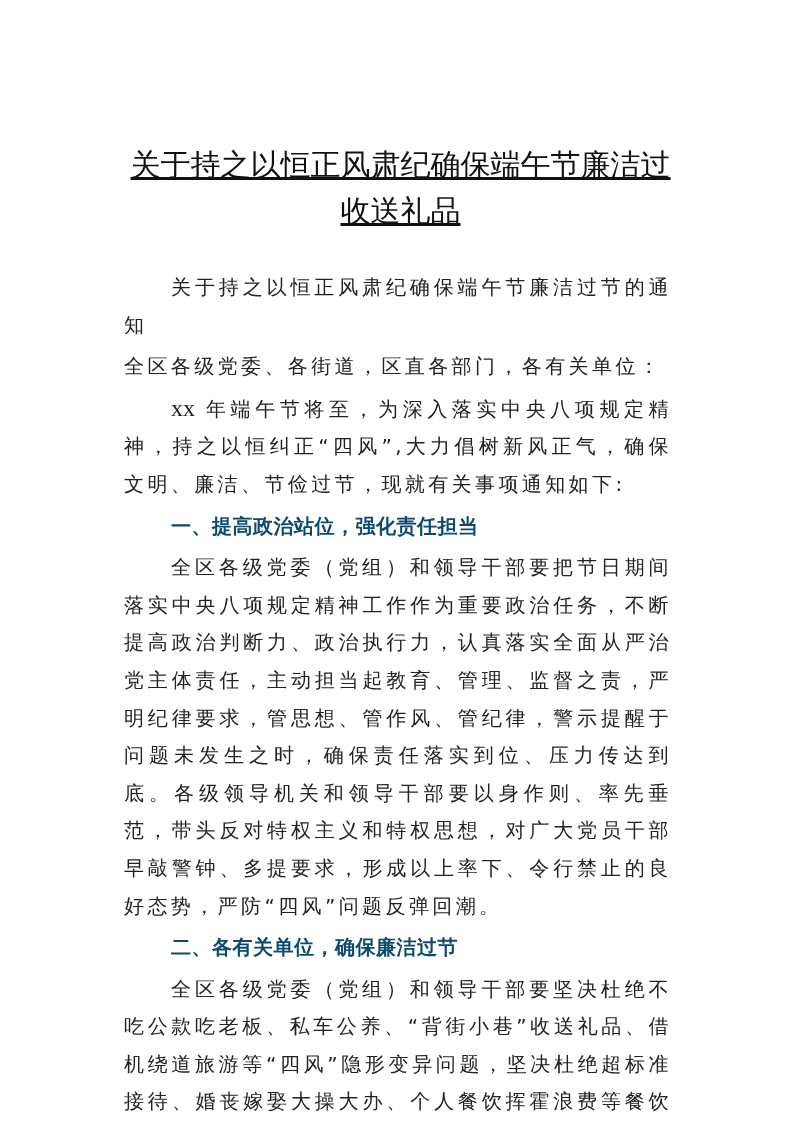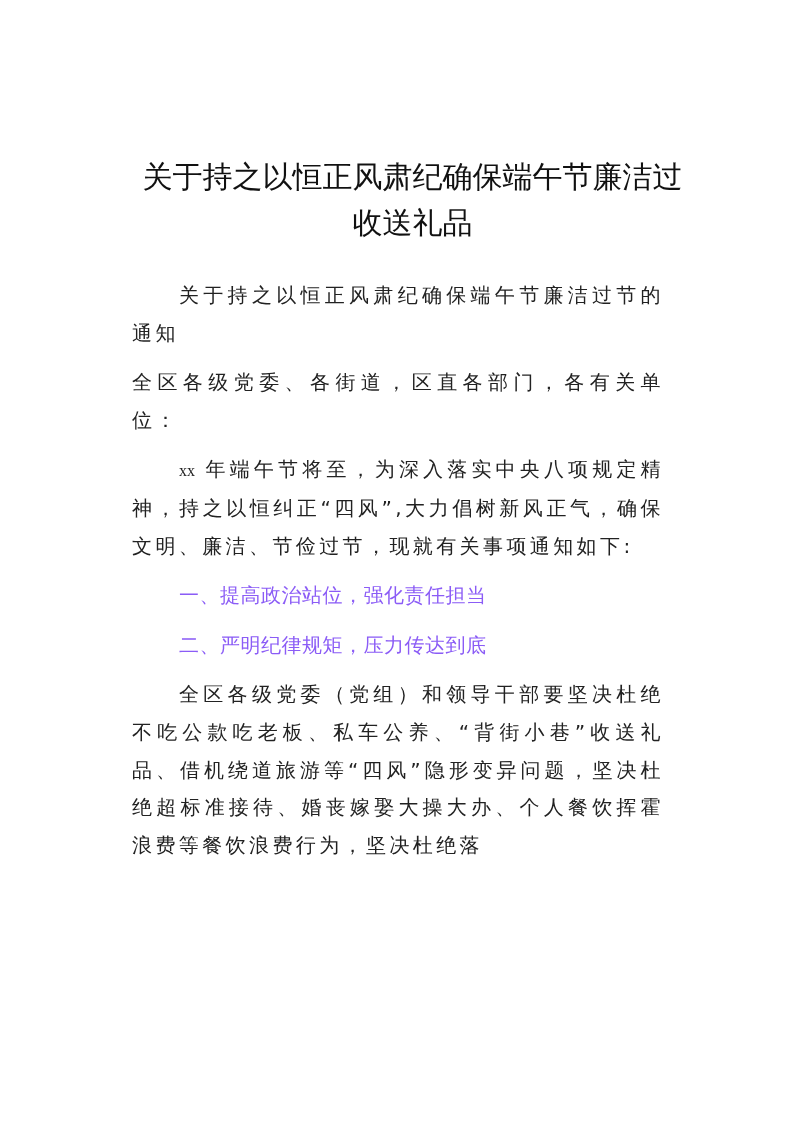--- a/index.html
+++ b/index.html
@@ -26,65 +26,67 @@
       position: absolute;
       left: 100px;
       width: 593px;
       top: 138px;
       text-align: center;
       font-size: 30px;
       line-height: 46px;
       font-weight: normal;
       color: #111111;
       letter-spacing: 0px;
-      margin: 16px;
+      margin: 4px;
+      text-decoration: underline;
     }
     .body {
       position: absolute;
       left: 120px;
       top: 265px;
       width: 556px;
       font-size: 20px;
       line-height: 37.6px;
       letter-spacing: 3.4px;
       color: #222222;
       text-align: justify;
     }
     .body p {
-      margin: 12px;
+      margin: 4px;
     }
     .indent {
       text-indent: 47px;
     }
     .heading {
-      font-weight: normal;
+      font-weight: bold;
       letter-spacing: 0.5px;
-      color: #8b5cf6;
+      color: #0c4a6e;
       text-indent: 47px;
     }
     .xx {
       font-family: "Liberation Serif", "DejaVu Serif", serif;
       letter-spacing: 0;
-      font-size: 16px;
+      font-size: 24px;
     }
   </style>
 </head>
 <body>
 
 <div class="page">
 
   <h1 class="title">
     <span>关于持之以恒正风肃纪确保端午节廉洁过</span><br>
     <span>收送礼品</span>
   </h1>
 
   <div class="body">
     <p class="indent">关于持之以恒正风肃纪确保端午节廉洁过节的通知</p>
     <p>全区各级党委、各街道，区直各部门，各有关单位：</p>
     <p class="indent"><span class="xx">xx</span><span> 年端午节将至，为深入落实中央八项规定精神，持之以恒纠正“四风”,大力倡树新风正气，确保文明、廉洁、节俭过节，现就有关事项通知如下:</span></p>
 
     <p class="heading">一、提高政治站位，强化责任担当</p>
+    <p class="indent">全区各级党委（党组）和领导干部要把节日期间落实中央八项规定精神工作作为重要政治任务，不断提高政治判断力、政治执行力，认真落实全面从严治党主体责任，主动担当起教育、管理、监督之责，严明纪律要求，管思想、管作风、管纪律，警示提醒于问题未发生之时，确保责任落实到位、压力传达到底。各级领导机关和领导干部要以身作则、率先垂范，带头反对特权主义和特权思想，对广大党员干部早敲警钟、多提要求，形成以上率下、令行禁止的良好态势，严防“四风”问题反弹回潮。</p>
 
-    <p class="heading">二、严明纪律规矩，压力传达到底</p>
+    <p class="heading">二、各有关单位，确保廉洁过节</p>
     <p class="indent">全区各级党委（党组）和领导干部要坚决杜绝不吃公款吃老板、私车公养、“背街小巷”收送礼品、借机绕道旅游等“四风”隐形变异问题，坚决杜绝超标准接待、婚丧嫁娶大操大办、个人餐饮挥霍浪费等餐饮浪费行为，坚决杜绝落</p>
   </div>
 
 </div>
 
 </body></html>

